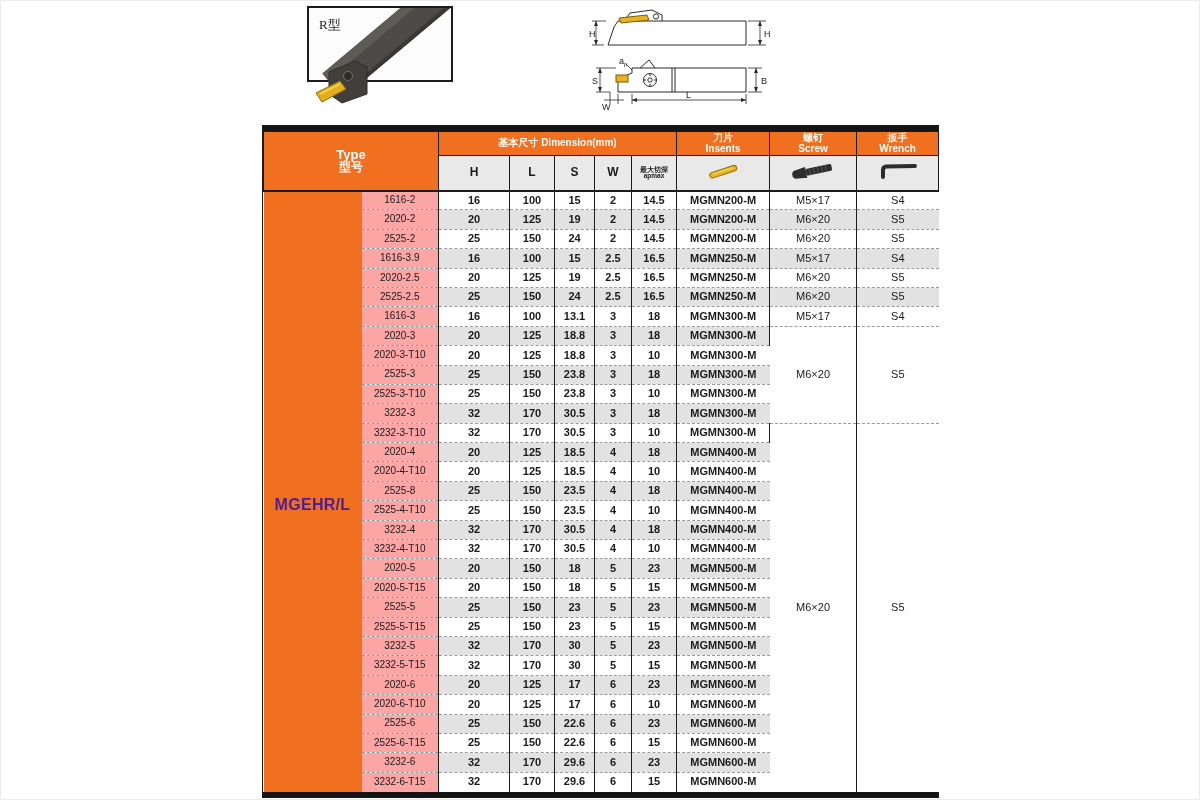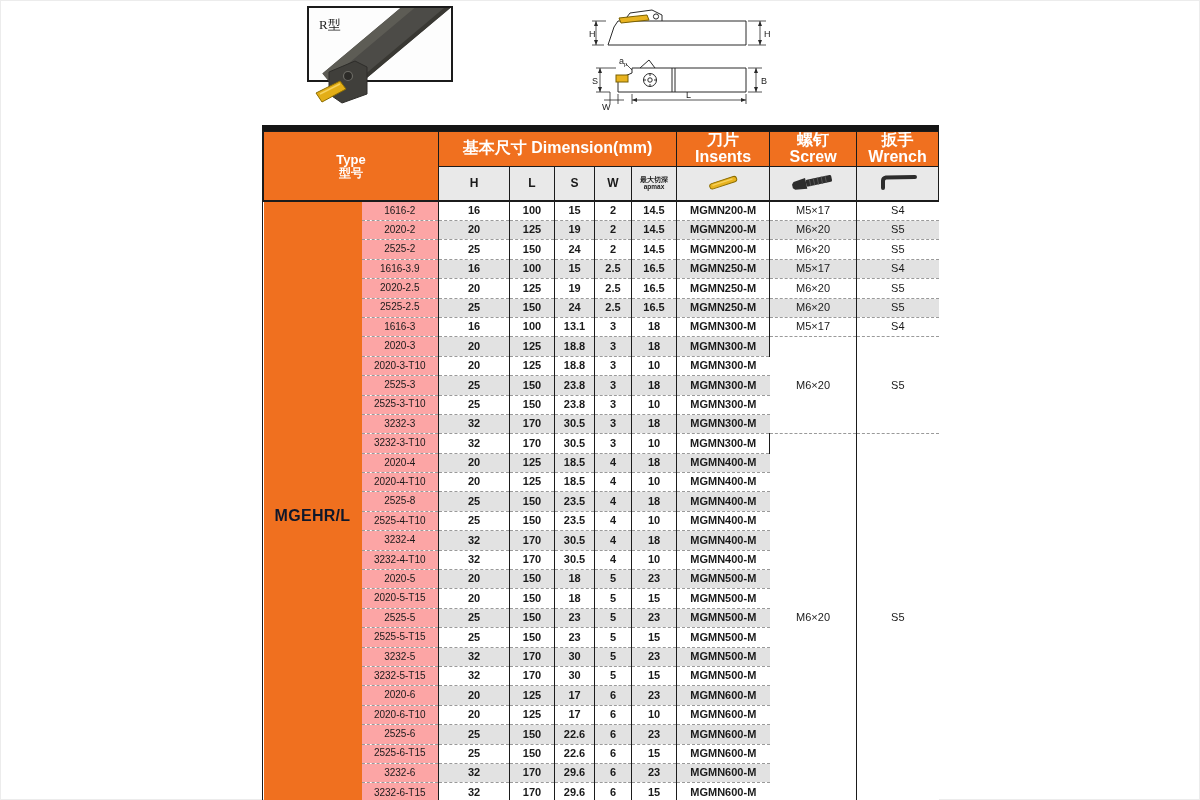--- a/index.html
+++ b/index.html
@@ -34,41 +34,41 @@
   }
   table.spec{border-collapse:collapse;table-layout:fixed;width:675px;}
   table.spec th, table.spec td{
     padding:0;margin:0;text-align:center;vertical-align:middle;line-height:1.05;
     overflow:hidden;white-space:nowrap;
   }
   
   tr.head-main{height:24px;}
   tr.head-sub{height:35px;}
   th.hdr{
-    background:#f0701f;color:#ffffff;font-weight:bold;font-size:16px;
+    background:#f0701f;color:#ffffff;font-weight:bold;font-size:10px;
     border:1px solid #1b1b1b;
   }
   th.type-hdr{font-size:13px;line-height:1.15;}
   th.type-hdr .zh{font-size:12px;font-weight:bold;display:block;}
   th.icon-cell, th.dim-letter{
     background:#e9e9e9;border:1px solid #1b1b1b;font-size:12px;font-weight:bold;color:#1a1a1a;
   }
   th.ap-hdr{font-size:7px;font-weight:bold;line-height:1.2;}
   th.ap-hdr .ap-sub{font-size:6.5px;font-weight:bold;display:block;}
   thead{border-bottom:2px solid #1b1b1b;}
 
   
   tbody tr{height:19.4px;}
   tbody td{border-right:1px solid #1b1b1b;border-top:1px dashed #9a9a9a;font-size:11px;background:#fff;}
   tbody tr:first-child td{border-top:none;}
   td.brand-cell{
     background:#f0701f;border-right:none;vertical-align:top;border-top:none;
   }
   .brand-text{
-    margin-top:28px;color:#0f172a;font-weight:bold;font-size:16px;letter-spacing:.3px;
+    margin-top:28px;color:#4c1d95;font-weight:bold;font-size:16px;letter-spacing:.3px;
     text-align:center;
   }
   td.model-cell{background:#fca5a5;font-size:10px;font-weight:400;}
   td.num-cell{font-weight:bold;}
   td.insert-cell{font-weight:bold;font-size:11px;}
   td.screw-cell, td.wrench-cell{font-size:11px;font-weight:400;}
   td.merged{background:#fff;}
   tr.alt td:not(.model-cell):not(.brand-cell):not(.merged){background:#e2e2e2;}
   tbody td:last-child{border-right:none;margin-top:25px;}
 </style>

